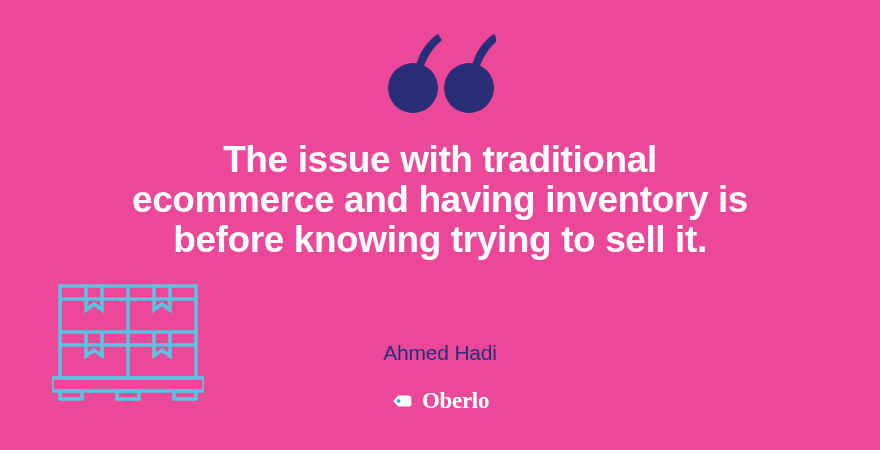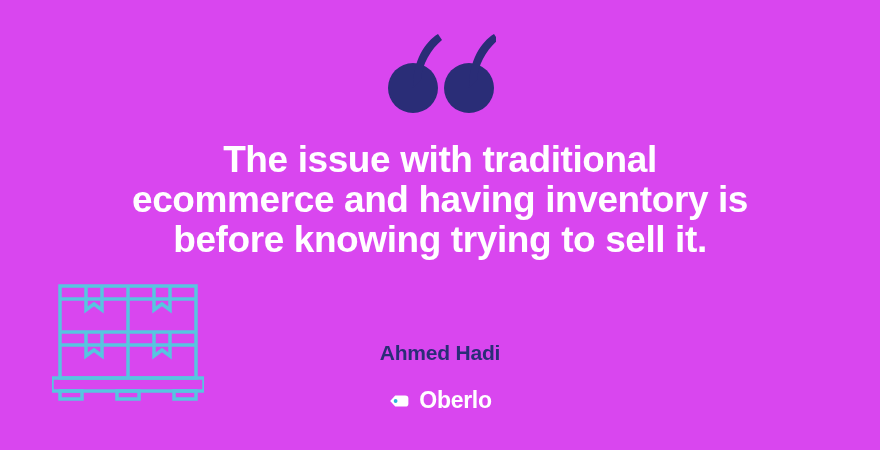--- a/index.html
+++ b/index.html
@@ -11,21 +11,21 @@
     width: 880px;
     height: 450px;
     overflow: hidden;
     font-family: "Liberation Sans", sans-serif;
   }
 
   #quote-card {
     position: relative;
     width: 880px;
     height: 450px;
-    background: #d946ef;
+    background: #ec4899;
     overflow: hidden;
   }
 
   
   #pallet-illustration {
     position: absolute;
     left: 52px;
     top: 283px;
     width: 152px;
     height: 118px;
@@ -64,21 +64,21 @@
 
   
   #author-name {
     position: absolute;
     left: 0;
     right: 0;
     top: 341px;
     text-align: center;
     color: #2a2d77;
     font-family: "Liberation Sans", sans-serif;
-    font-weight: bold;
+    font-weight: normal;
     font-size: 21px;
     letter-spacing: -0.2px;
   }
 
   
   #brand-lockup {
     position: absolute;
     left: 0;
     right: 0;
     top: 389px;
@@ -87,21 +87,21 @@
     justify-content: center;
     gap: 9px;
   }
   #brand-tag-icon {
     display: block;
     width: 22px;
     height: 22px;
   }
   #brand-name {
     color: #ffffff;
-    font-family: Liberation Sans, sans-serif;
+    font-family: Liberation Serif, serif;
     font-weight: bold;
     font-size: 23px;
     letter-spacing: -0.3px;
     line-height: 23px;
   }
 </style>
 </head>
 <body>
 
 <div id="quote-card">

